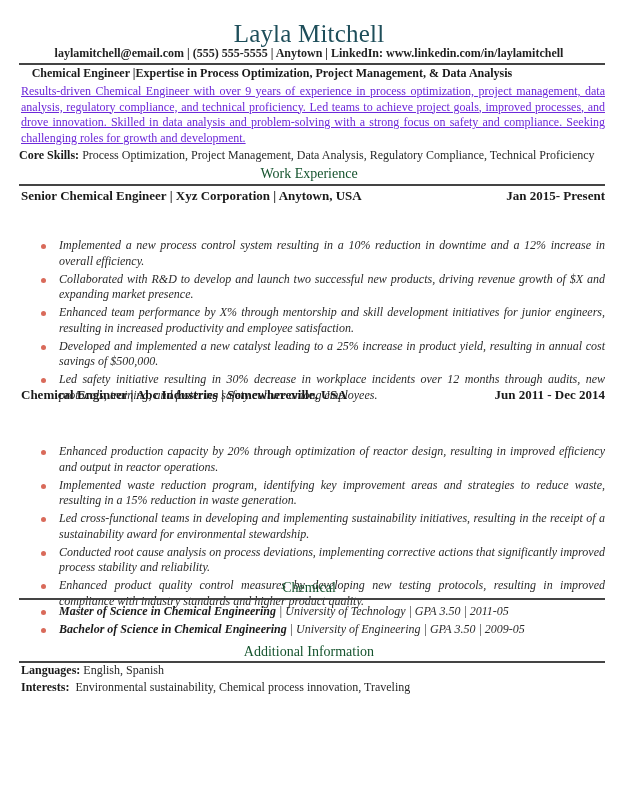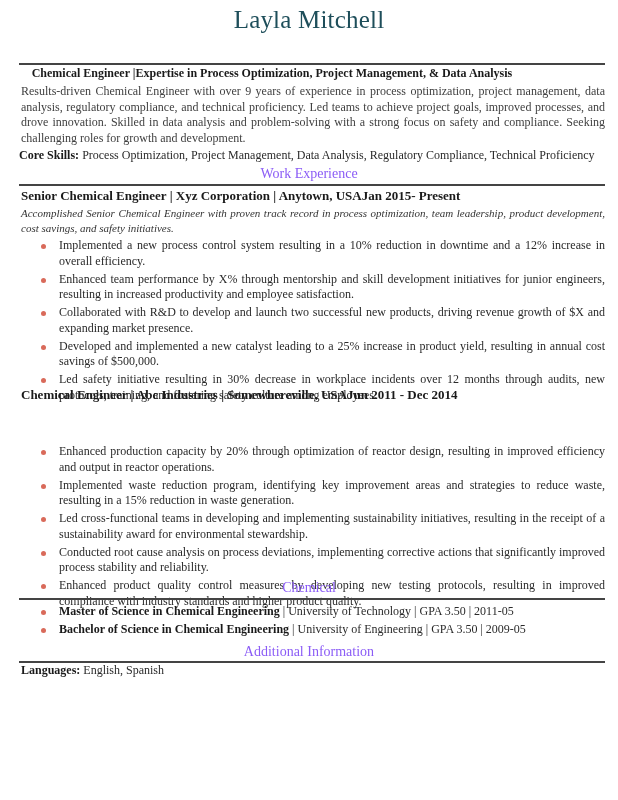--- a/index.html
+++ b/index.html
@@ -1,62 +1,62 @@
 <!DOCTYPE html>
 <html><head>
 <meta charset="utf-8">
 <style>
   html, body { margin: 0; padding: 0; background: #ffffff; }
   body { width: 618px; height: 800px; overflow: hidden; font-family: "Liberation Serif", "DejaVu Serif", serif; color: #1f1f1f; }
   .page { position: relative; width: 618px; height: 800px; }
-  .name { position: absolute; top: 6px; left: 0; width: 618px; text-align: center; font-size: 25px; color: #1e4e5a; letter-spacing: 0.2px; }
+  .name { position: absolute; top: 20px; left: 0; width: 618px; text-align: center; font-size: 25px; color: #1e4e5a; letter-spacing: 0.2px; }
   .contact { position: absolute; top: 46px; left: 0; width: 618px; text-align: center; font-size: 12px; font-weight: bold; color: #222; }
   .rule { position: absolute; left: 19px; width: 586px; height: 0; border-top: 2px solid #444; }
   .headline { position: absolute; top: 66px; left: 0; width: 544px; text-align: center; font-size: 12px; font-weight: bold; color: #1a1a1a; }
-  .summary { position: absolute; top: 84px; left: 21px; width: 584px; font-size: 12px; line-height: 15.5px; text-align: justify; color: #404040; }
+  .summary { position: absolute; top: 84px; left: 21px; width: 584px; font-size: 12px; line-height: 15.5px; text-align: justify; color: #6d28d9; text-decoration: underline; }
   .skills { position: absolute; top: 148px; left: 19px; width: 584px; font-size: 12px; color: #2a2a2a; }
   .skills b { color: #1a1a1a; }
-  .sec-title { position: absolute; left: 0; width: 618px; text-align: center; font-size: 14px; color: #8b5cf6; }
-  .job-head { position: absolute; left: 21px; width: 584px; font-size: 13px; font-weight: bold; color: #1a1a1a; display: flex; }
+  .sec-title { position: absolute; left: 0; width: 618px; text-align: center; font-size: 14px; color: #14532d; }
+  .job-head { position: absolute; left: 21px; width: 584px; font-size: 13px; font-weight: bold; color: #1a1a1a; display: flex; justify-content: space-between; }
   .job-desc { position: absolute; left: 21px; width: 584px; font-size: 11px; font-style: italic; line-height: 15px; color: #333; text-align: justify; }
-  ul.bullets { position: absolute; left: 38px; width: 567px; margin: 0; padding: 0; list-style: none; font-size: 12px; line-height: 15.5px; color: #2a2a2a; }
+  ul.bullets { position: absolute; left: 38px; width: 567px; margin: 0; padding: 0; list-style: none; font-size: 12px; line-height: 15.5px; color: #2a2a2a; font-style: italic; }
   ul.bullets li { position: relative; padding-left: 21px; margin-bottom: 2.5px; text-align: justify; }
   ul.bullets li .dot { position: absolute; left: 3px; top: 6px; width: 5px; height: 5px; border-radius: 50%; background: #d96a5a; }
   .edu li { text-align: left !important; }
   .edu b { color: #1a1a1a; }
   .addl { position: absolute; left: 21px; width: 584px; font-size: 12px; color: #2a2a2a; line-height: 17px; }
   .addl b { color: #1a1a1a; }
 </style>
 </head>
 <body>
 
 <div class="page">
 
   <div class="name">Layla Mitchell</div>
+  <div class="contact">laylamitchell@email.com | (555) 555-5555 | Anytown | LinkedIn: www.linkedin.com/in/laylamitchell</div>
   <div class="rule" style="top:63px;"></div>
   <div class="headline">Chemical Engineer |Expertise in Process Optimization, Project Management, &amp; Data Analysis</div>
 
   <div class="summary">Results-driven Chemical Engineer with over 9 years of experience in process optimization, project management, data analysis, regulatory compliance, and technical proficiency. Led teams to achieve project goals, improved processes, and drove innovation. Skilled in data analysis and problem-solving with a strong focus on safety and compliance. Seeking challenging roles for growth and development.</div>
 
   <div class="skills">
     <b>Core Skills:</b><span> Process Optimization, Project Management, Data Analysis, Regulatory Compliance, Technical Proficiency</span>
   </div>
 
   <div class="sec-title" style="top:166px;">Work Experience</div>
   <div class="rule" style="top:184px;"></div>
 
   <div class="job-head" style="top:188px;">
     <span>Senior Chemical Engineer | Xyz Corporation  |  Anytown, USA</span>
     <span>Jan 2015- Present</span>
   </div>
-  <div class="job-desc" style="top:206px;">Accomplished Senior Chemical Engineer with proven track record in process optimization, team leadership, product development, cost savings, and safety initiatives.</div>
   <ul class="bullets" style="top:238px;">
     <li><span class="dot"></span><span>Implemented a new process control system resulting in a 10% reduction in downtime and a 12% increase in overall efficiency.</span></li>
+    <li><span class="dot"></span><span>Collaborated with R&amp;D to develop and launch two successful new products, driving revenue growth of $X and expanding market presence.</span></li>
     <li><span class="dot"></span><span>Enhanced team performance by X% through mentorship and skill development initiatives for junior engineers, resulting in increased productivity and employee satisfaction.</span></li>
-    <li><span class="dot"></span><span>Collaborated with R&amp;D to develop and launch two successful new products, driving revenue growth of $X and expanding market presence.</span></li>
     <li><span class="dot"></span><span>Developed and implemented a new catalyst leading to a 25% increase in product yield, resulting in annual cost savings of $500,000.</span></li>
     <li><span class="dot"></span><span>Led safety initiative resulting in 30% decrease in workplace incidents over 12 months through audits, new protocols, training, and fostering safety culture among employees.</span></li>
   </ul>
 
   <div class="job-head" style="top:387px;">
     <span>Chemical Engineer | Abc Industries  |  Somewhereville, USA</span>
     <span>Jun 2011 - Dec 2014</span>
   </div>
   <ul class="bullets" style="top:444px;">
     <li><span class="dot"></span><span>Enhanced production capacity by 20% through optimization of reactor design, resulting in improved efficiency and output in reactor operations.</span></li>
@@ -71,14 +71,17 @@
   <ul class="bullets edu" style="top:604px;">
     <li><span class="dot"></span><b>Master of Science in Chemical Engineering</b><span> | University of Technology  | GPA 3.50 | 2011-05</span></li>
     <li><span class="dot"></span><b>Bachelor of Science in Chemical Engineering</b><span> | University of Engineering | GPA 3.50 | 2009-05</span></li>
   </ul>
 
   <div class="sec-title" style="top:644px;">Additional Information</div>
   <div class="rule" style="top:661px;"></div>
   <div class="addl" style="top:662px;">
     <b>Languages:</b><span> English, Spanish</span>
   </div>
+  <div class="addl" style="top:679px;">
+    <b>Interests:</b><span style="white-space:pre;">  Environmental sustainability, Chemical process innovation, Traveling</span>
+  </div>
 
 </div>
 
 </body></html>

